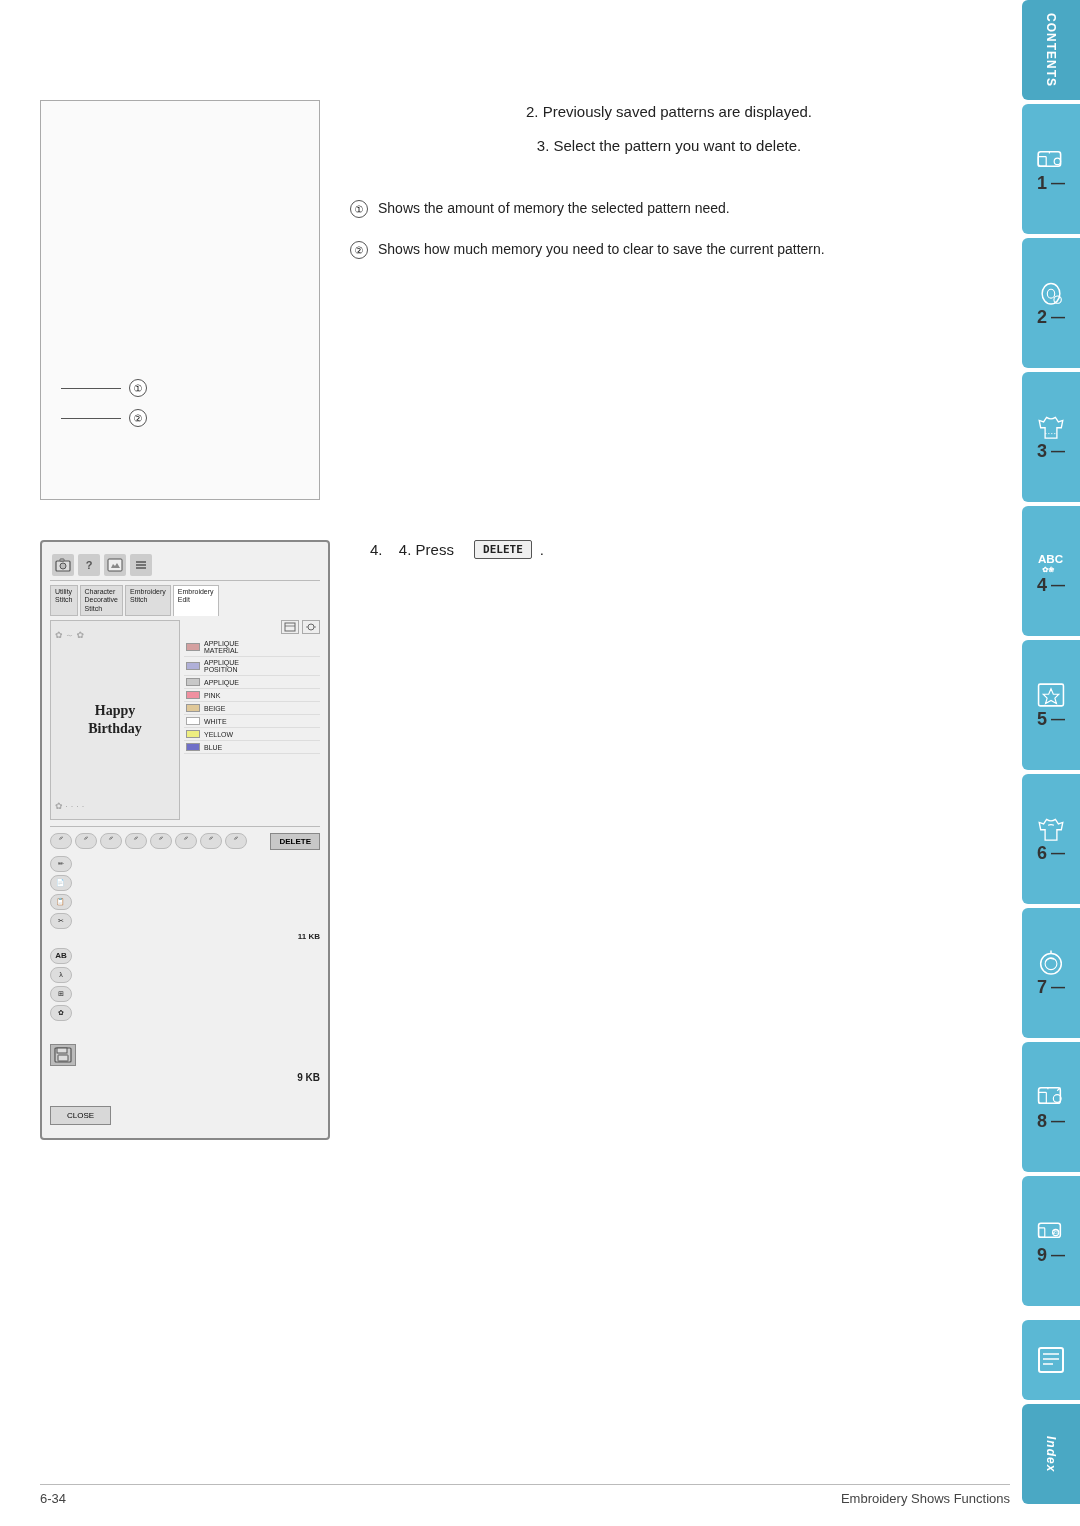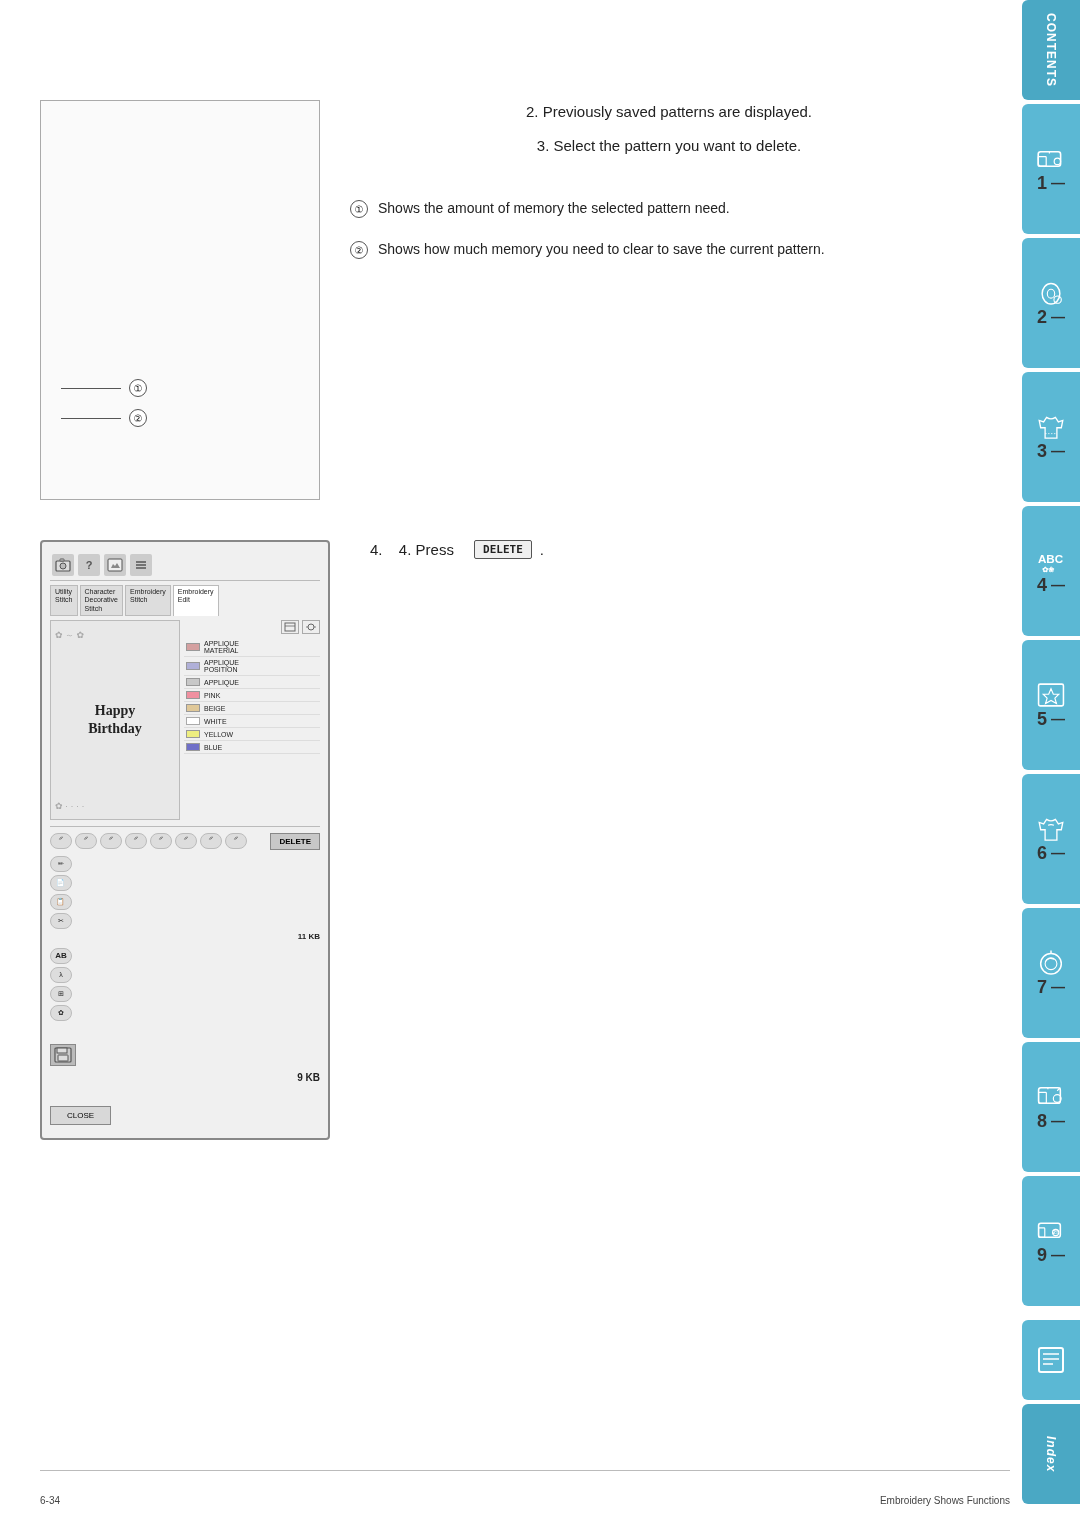--- a/index.html
+++ b/index.html
@@ -363,22 +363,22 @@
 
     
     .page-footer {
       position: absolute;
       bottom: 20px;
       left: 40px;
       right: 70px;
       display: flex;
       justify-content: space-between;
       border-top: 1px solid #bbb;
-      padding-top: 24px;
-      font-size: 10px;
+      padding-top: 6px;
+      font-size: 13px;
       color: #444;
     }
 
     
     .machine-icon {
       width: 32px;
       height: 28px;
     }
 
     .tab-row {

